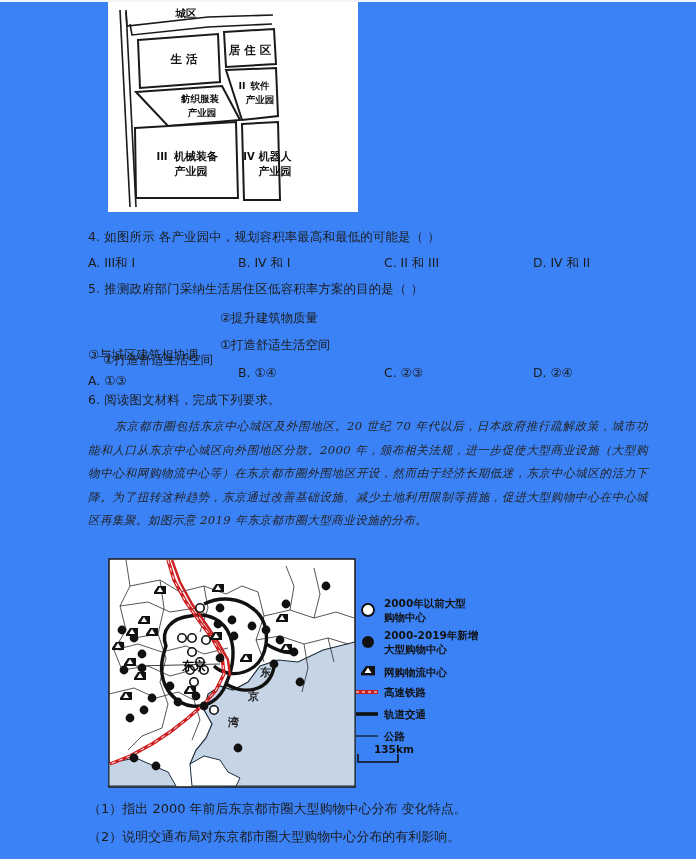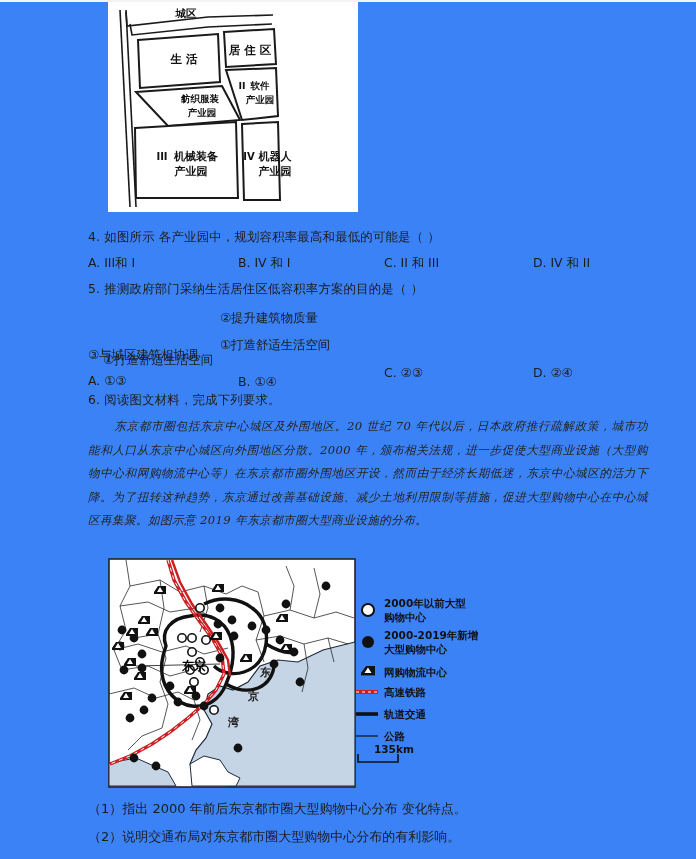--- a/index.html
+++ b/index.html
@@ -176,21 +176,21 @@
   <div class="opt" style="left:533px; top:255px;">D. IV 和 II</div>
 
   <div class="qline qnum-line" style="top:282px;">5. 推测政府部门采纳生活居住区低容积率方案的目的是（    ）</div>
 
   <div class="subitem" style="left:103px; top:310px;margin-top:42px;">①打造舒适生活空间</div>
   <div class="subitem" style="left:220px; top:310px;">②提升建筑物质量</div>
   <div class="subitem" style="left:88px; top:347px;">③与城区建筑相协调</div>
   <div class="subitem" style="left:220px; top:337px;">①打造舒适生活空间</div>
 
   <div class="opt" style="left:88px; top:365px;margin-top:8px;">A. ①③</div>
-  <div class="opt" style="left:238px; top:374px;">B. ①④</div>
+  <div class="opt" style="left:238px; top:365px;">B. ①④</div>
   <div class="opt" style="left:384px; top:365px;">C. ②③</div>
   <div class="opt" style="left:533px; top:365px;">D. ②④</div>
 
   <div class="qline qnum-line" style="top:393px;">6. 阅读图文材料，完成下列要求。</div>
 
   <div class="passage"><span class="indent"></span><span>东京都市圈包括东京中心城区及外围地区。20 世纪 70 年代以后，日本政府推行疏解政策，城市功能和人口从东京中心城区向外围地区分散。2000 年，颁布相关法规，进一步促使大型商业设施（大型购物中心和网购物流中心等）在东京都市圈外围地区开设，然而由于经济长期低迷，东京中心城区的活力下降。为了扭转这种趋势，东京通过改善基础设施、减少土地利用限制等措施，促进大型购物中心在中心城区再集聚。如图示意 2019 年东京都市圈大型商业设施的分布。</span></div>
 
   <div id="tokyo-map">
     <svg width="410" height="230" viewBox="0 0 410 230" xmlns="http://www.w3.org/2000/svg">
       <defs>

